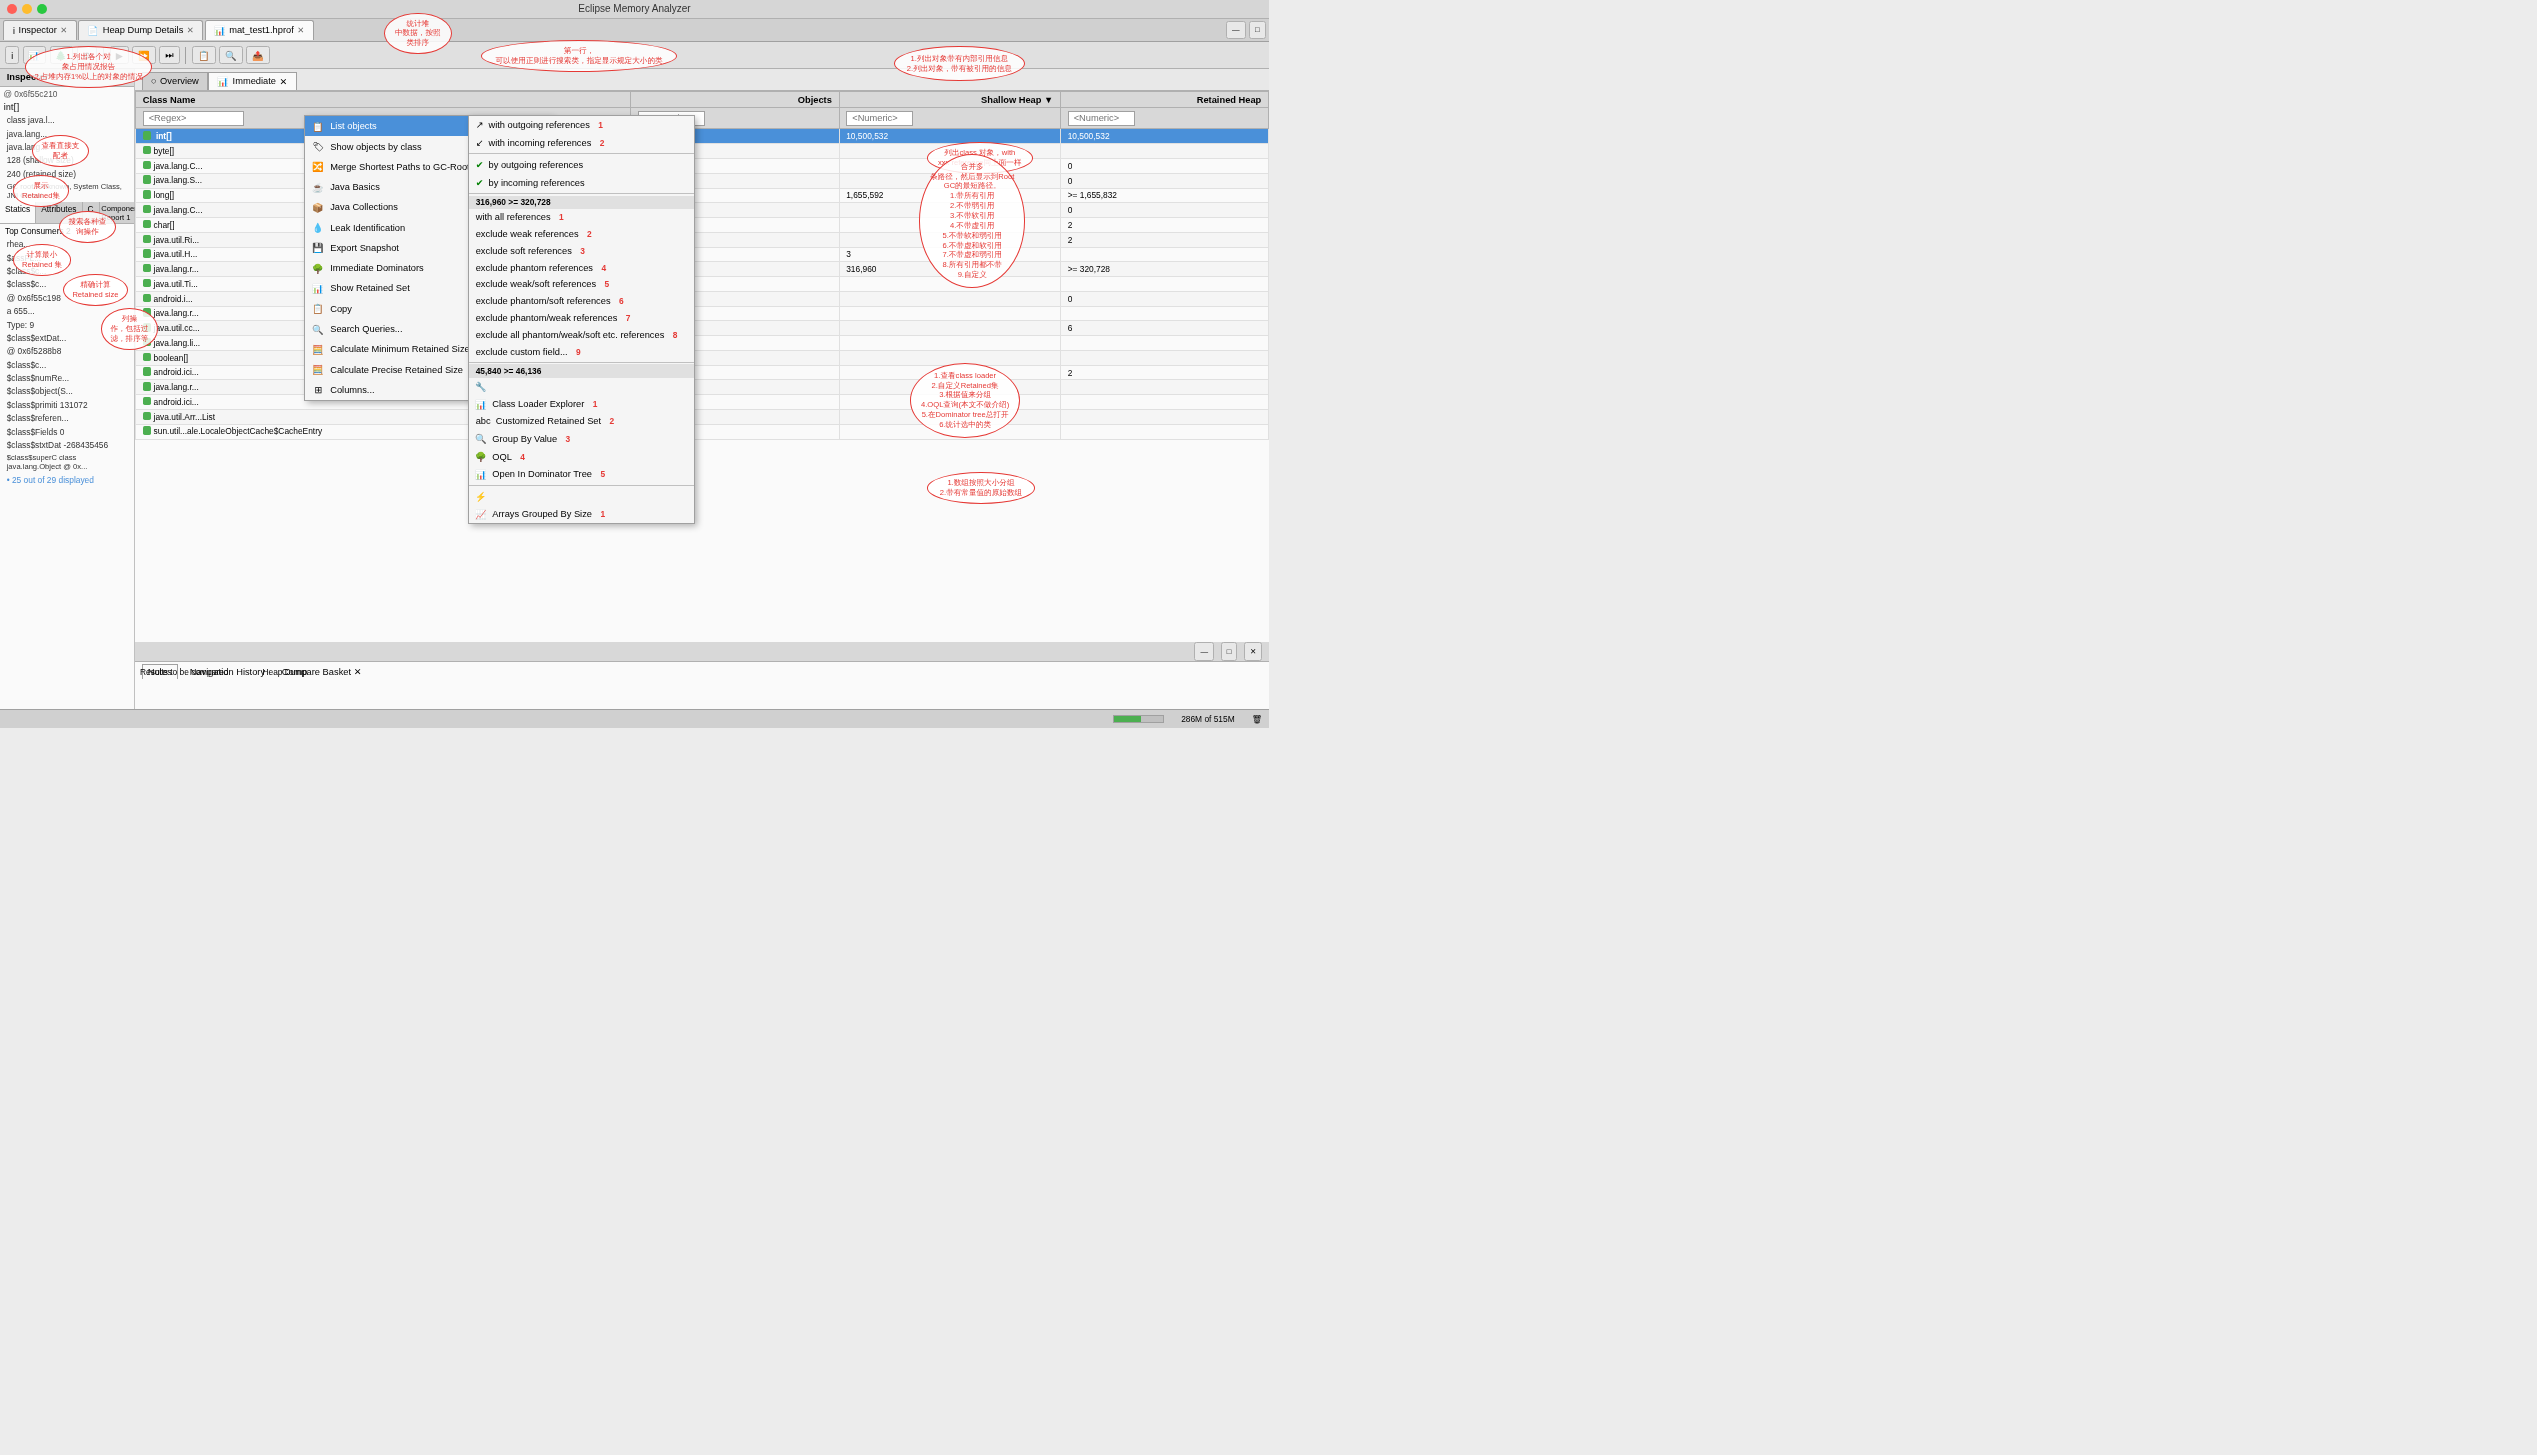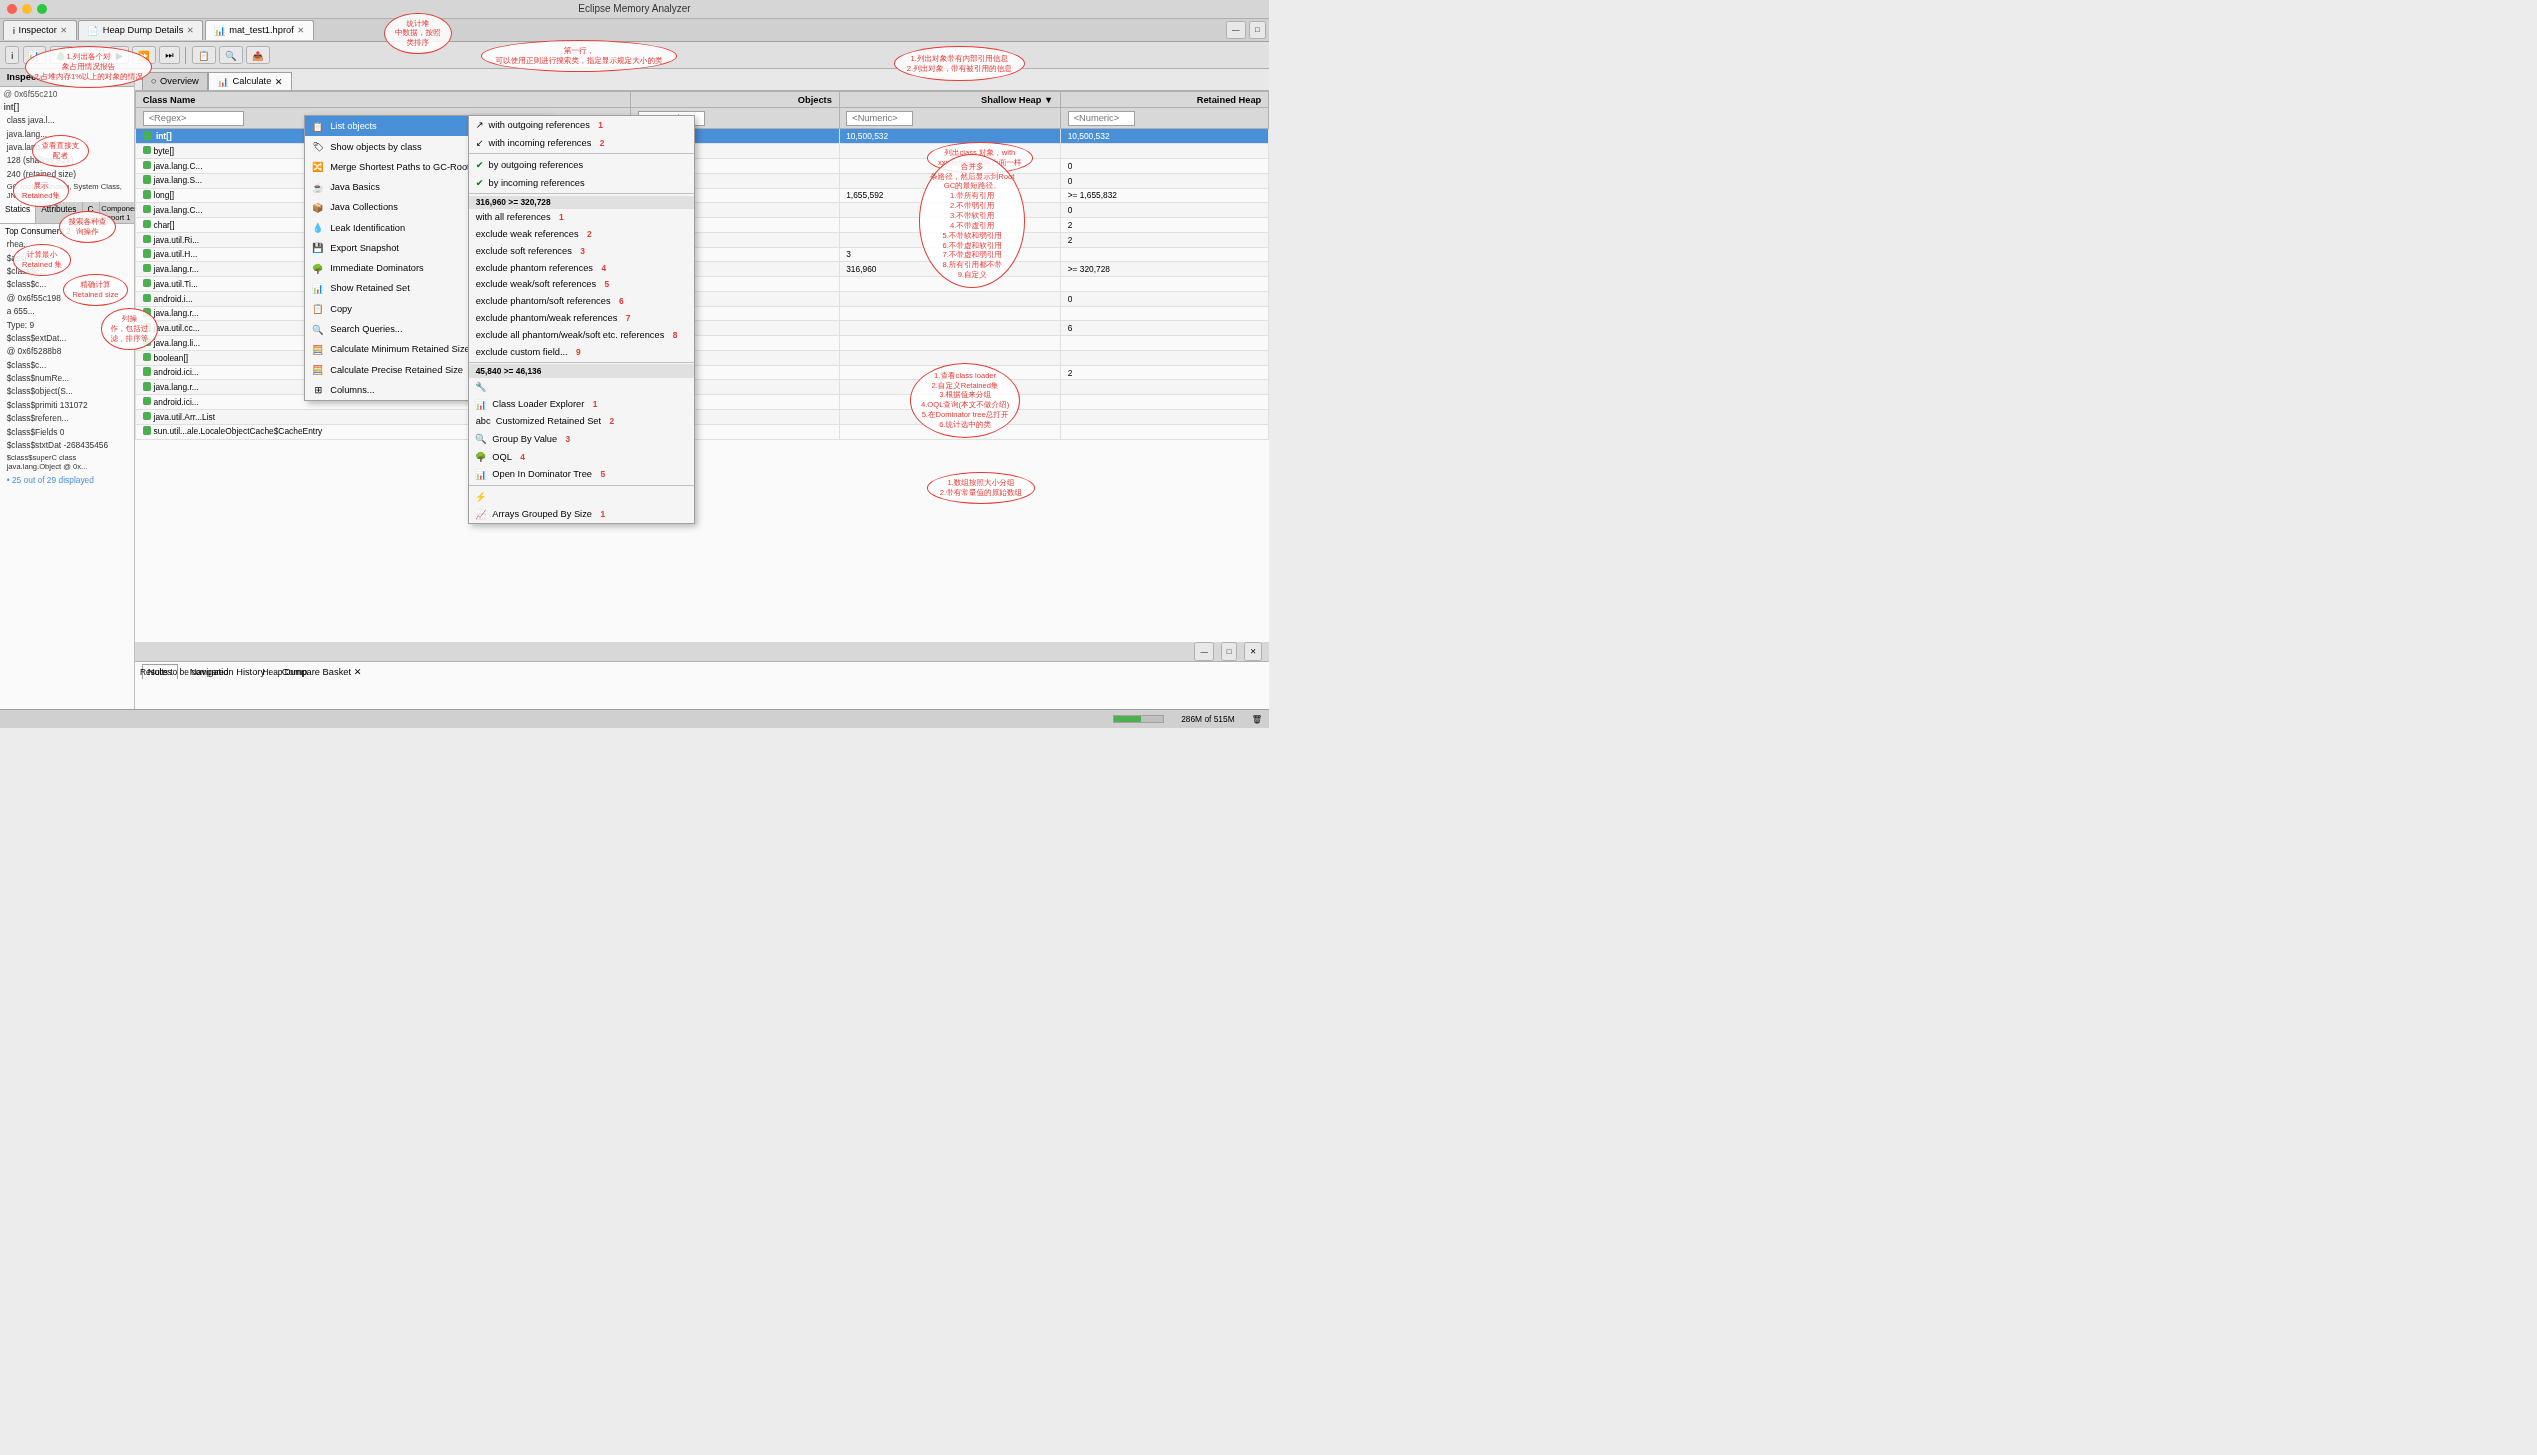--- a/index.html
+++ b/index.html
@@ -364,21 +364,21 @@
 
     <div class="main-area">
 
       <div class="view-tabs">
         <div class="view-tab">
           <span>○</span>
           <span>Overview</span>
         </div>
         <div class="view-tab active">
           <span>📊</span>
-          <span>Calculate</span>
+          <span>Immediate</span>
           <span class="close-x">✕</span>
         </div>
       </div>
 
       <div class="table-container" style="height: 354px;">
         <table>
           <thead>
             <tr>
               <th>
                 <span>Class Name</span>

